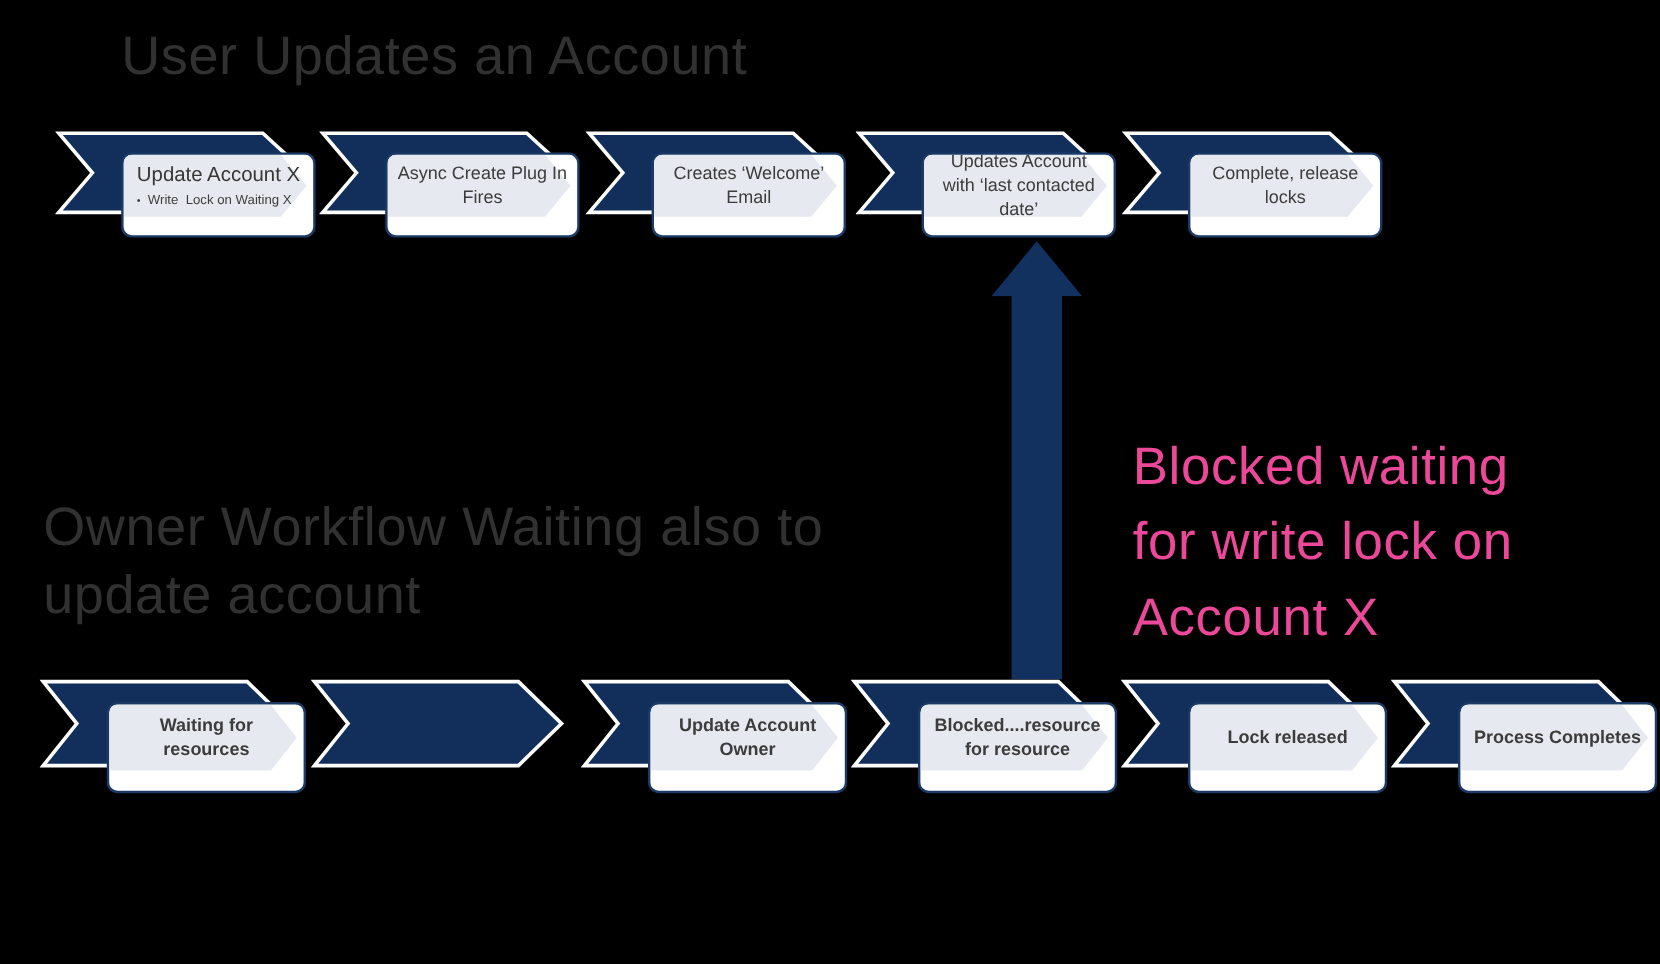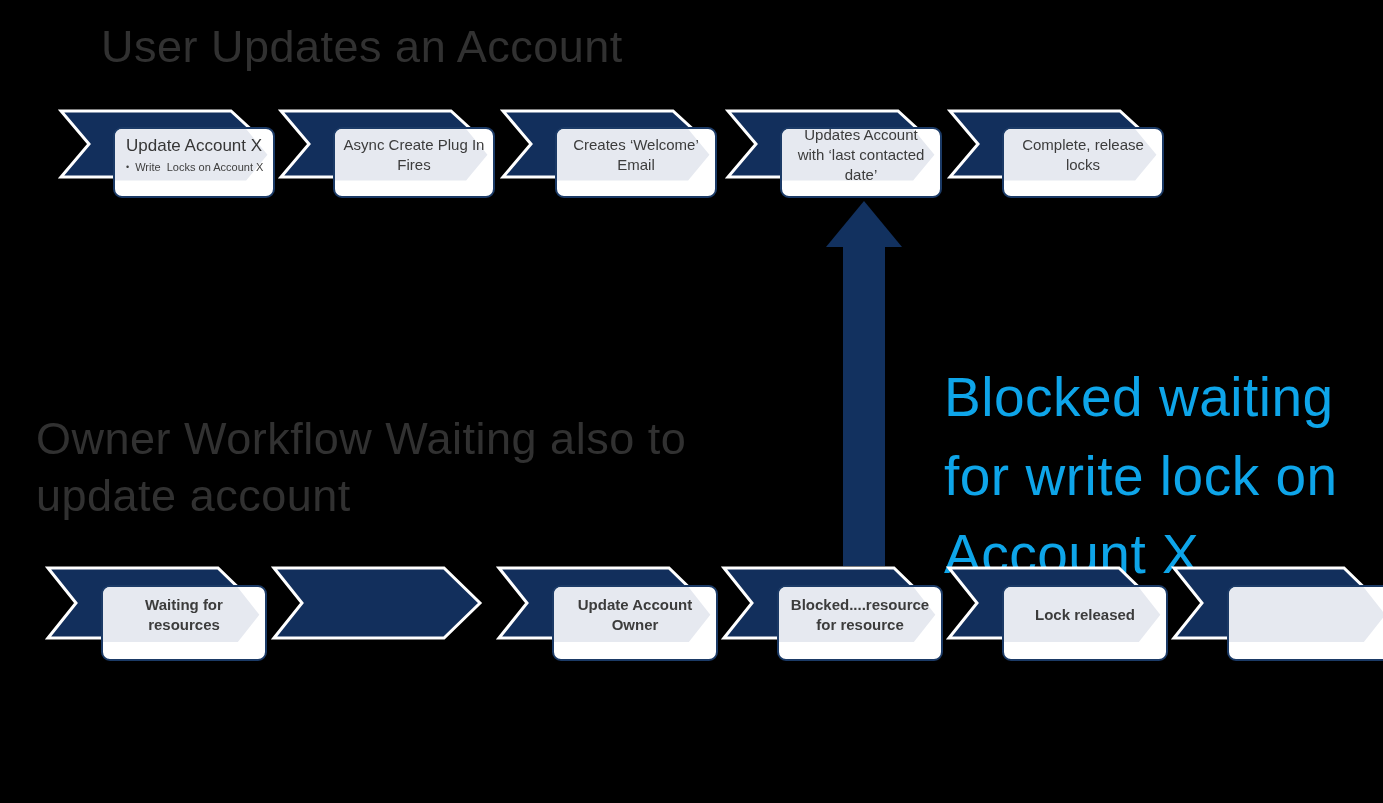--- a/index.html
+++ b/index.html
@@ -8,24 +8,24 @@
     font-family:"Liberation Sans","DejaVu Sans",sans-serif;
     padding-left:48px;
   }
   .big-heading{
     position:absolute;color:#313131;font-size:45px;font-weight:300;
     letter-spacing:.5px;white-space:pre-line;line-height:1.27;
   }
   #heading-top{left:101px;top:18px;}
   #heading-bottom{left:36px;top:410px;}
   #annotation{
-    position:absolute;left:944px;top:358px;color:#0ea5e9;font-size:55px;font-weight:300;
+    position:absolute;left:944px;top:358px;color:#ec4899;font-size:44px;font-weight:300;
     line-height:1.43;white-space:pre-line;letter-spacing:.5px;
   }
-  .row{position:absolute;left:12px;width:1197px;}
+  .row{position:absolute;left:0;width:1197px;}
   #row-top{top:108px;height:95px;}
   #row-bottom{top:565px;height:100px;font-weight:bold;}
   .unit{position:absolute;top:0;}
   .chev{display:block;}
   .chevp{fill:#122f5c;stroke:#ffffff;stroke-width:3;stroke-linejoin:miter;}
   .card{
     position:absolute;background:#ffffff;border:2.5px solid #1b3a66;border-radius:9px;
     overflow:hidden;box-sizing:border-box;
   }
   .row-top .card{left:55px;top:19px;width:162px;height:71px;}
@@ -63,21 +63,21 @@
   <div id="row-top" class="row row-top">
 
     <div class="unit" style="left:46px">
       <svg class="chev" width="212" height="72" viewBox="0 0 212 72">
         <polygon class="chevp" points="3,3 173,3 209,36 173,69 3,69 31,36"></polygon>
       </svg>
       <div class="card">
         <div class="card-fill"></div>
         <div class="card-body">
           <div class="card-title">Update Account X</div>
-          <div class="card-bullet"><span class="bullet-dot">•</span><span>Write  Locks on Account X</span></div>
+          <div class="card-bullet"><span class="bullet-dot">•</span><span>Write  Lock on Waiting X</span></div>
         </div>
       </div>
     </div>
 
     <div class="unit" style="left:266px">
       <svg class="chev" width="212" height="72" viewBox="0 0 212 72">
         <polygon class="chevp" points="3,3 173,3 209,36 173,69 3,69 31,36"></polygon>
       </svg>
       <div class="card">
         <div class="card-fill"></div>
@@ -184,18 +184,19 @@
         <div class="card-label">Lock released</div>
       </div>
     </div>
 
     <div class="unit" style="left:1159px">
       <svg class="chev" width="212" height="76" viewBox="0 0 212 76">
         <polygon class="chevp" points="3,3 173,3 209,38 173,73 3,73 31,38"></polygon>
       </svg>
       <div class="card">
         <div class="card-fill"></div>
+        <div class="card-label">Process Completes</div>
       </div>
     </div>
 
   </div>
 
 </div>
 
 </body></html>

